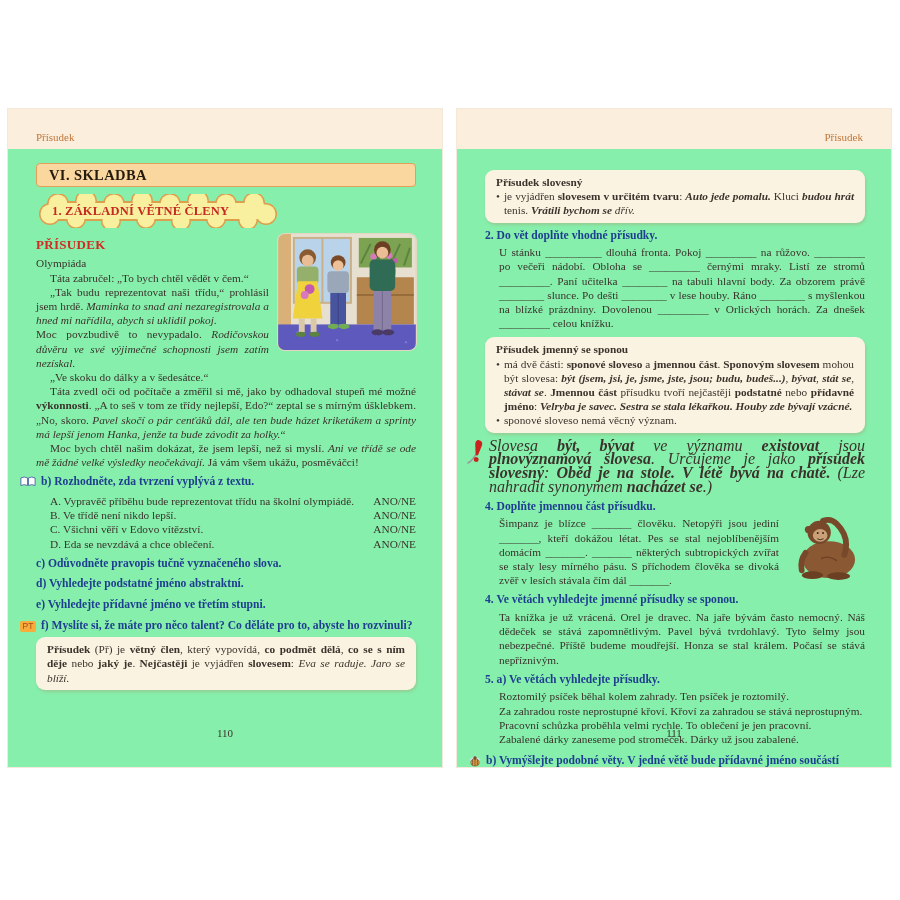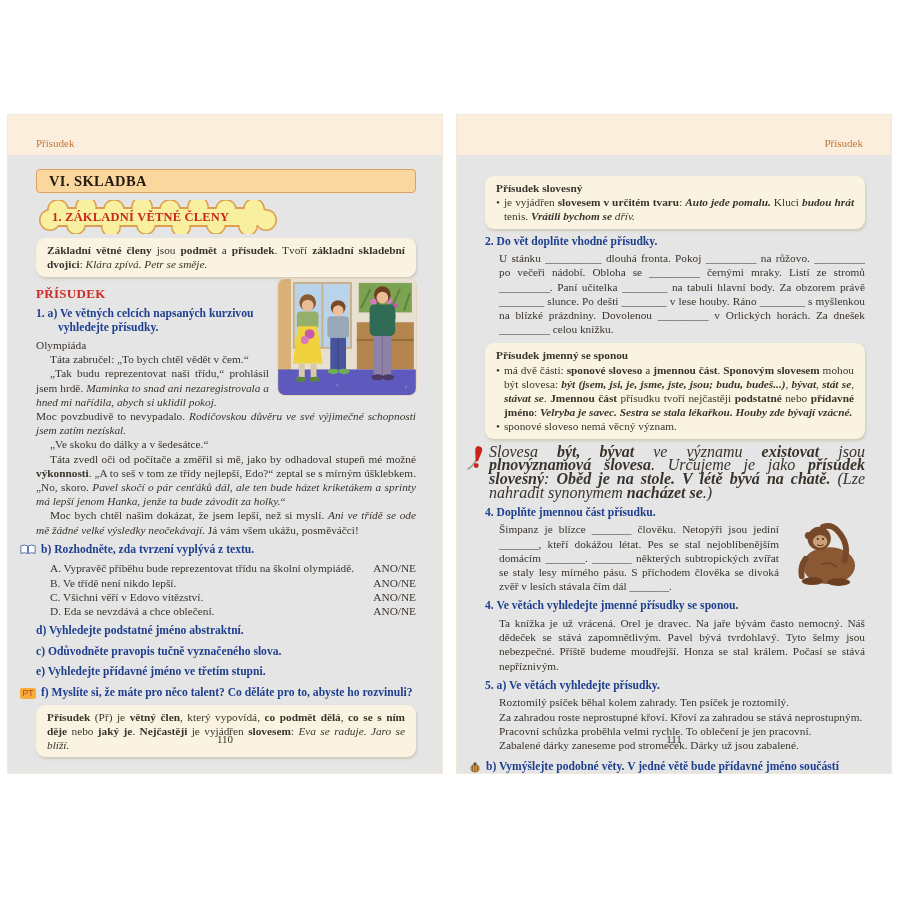--- a/index.html
+++ b/index.html
@@ -1,21 +1,21 @@
 <!DOCTYPE html>
 <html lang="cs"><head>
 <meta charset="utf-8">
 <style>
   html,body{margin:0;padding:0;}
   body{
     width:900px;height:900px;background:#ffffff;position:relative;overflow:hidden;
     font-family:"Liberation Serif","DejaVu Serif",serif;color:#3a332b;
   }
   .page{
-    position:absolute;top:114px;width:436px;height:660px;background:#e5e5e5;
+    position:absolute;top:108px;width:436px;height:660px;background:#86efac;
     border:1px solid #f3e9da;box-sizing:border-box;overflow:hidden;
   }
   .page-left{left:7px}
   .page-right{left:456px}
   .band{
     height:40px;background:#fbeedd;display:flex;align-items:flex-end;
     padding:0 28px 6px 28px;box-sizing:border-box;
     color:#c0763a;font-size:11px;
   }
   .band.right{justify-content:flex-end}
@@ -132,21 +132,20 @@
             <circle cx="75" cy="27" r="8.5"></circle>
             <circle cx="110" cy="25" r="8.5"></circle>
           <circle cx="145" cy="27" r="8.5"></circle>
             <circle cx="180" cy="25" r="8.5"></circle>
             <circle cx="212" cy="26" r="8.5"></circle>
         </g>
       </svg>
       <span class="cloud-label">1. ZÁKLADNÍ VĚTNÉ ČLENY</span>
     </div>
 
-    <div class="info-box just"><span class="seg-b">Základní větné členy</span><span class="seg-n"> jsou </span><span class="seg-b">podmět</span><span class="seg-n"> a </span><span class="seg-b">přísudek</span><span class="seg-n">. Tvoří </span><span class="seg-b">základní skladební dvojici</span><span class="seg-n">: </span><span class="seg-i">Klára zpívá. Petr se směje.</span></div>
 
     <figure class="illustration">
       <svg viewBox="0 0 140 118" width="138" height="116">
         <rect width="140" height="118" fill="#e7dfcf"></rect>
         <rect x="0" y="0" width="13" height="118" fill="#d8b078"></rect>
         <rect x="16" y="4" width="58" height="66" fill="#b9d4ea" stroke="#c9b089" stroke-width="2"></rect>
         <line x1="45" y1="4" x2="45" y2="70" stroke="#c9b089" stroke-width="2"></line>
         <rect x="82" y="4" width="54" height="30" fill="#7ca352"></rect>
         <path d="M84 30 L94 10 M98 32 L108 8 M114 32 L124 10 M128 32 L134 14" stroke="#5d8340" stroke-width="2" fill="none"></path>
         <rect x="80" y="44" width="58" height="48" fill="#b5854e"></rect>
@@ -189,21 +188,20 @@
         <rect x="97" y="58" width="18" height="40" fill="#8d82a8"></rect>
         <line x1="106" y1="58" x2="106" y2="98" stroke="#776c92" stroke-width="1.2"></line>
         <ellipse cx="101" cy="100" rx="6" ry="3" fill="#4a3a66"></ellipse>
           <ellipse cx="112" cy="100" rx="6" ry="3" fill="#4a3a66"></ellipse>
       </svg>
     </figure>
 
     <h3 class="red-heading">PŘÍSUDEK</h3>
 
     <div class="ex-block">
-      <div class="ex-title hang">1. a) Ve větných celcích napsaných kurzivou vyhledejte přísudky.</div>
       <div class="story">
         <p>Olympiáda</p>
         <p class="indent"><span class="seg-n">Táta zabručel: „To bych chtěl vědět v čem.“</span></p>
         <p class="indent"><span class="seg-n">„Tak budu reprezentovat naši třídu,“ prohlásil jsem hrdě. </span><span class="seg-i">Maminka to snad ani nezaregistrovala a hned mi nařídila, abych si uklidil pokoj.</span></p>
         <p><span class="seg-n">Moc povzbudivě to nevypadalo. </span><span class="seg-i">Rodičovskou důvěru ve své výjimečné schopnosti jsem zatím nezískal.</span></p>
         <p class="indent"><span class="seg-n">„Ve skoku do dálky a v šedesátce.“</span></p>
         <p class="indent"><span class="seg-n">Táta zvedl oči od počítače a změřil si mě, jako by odhadoval stupeň mé možné </span><span class="seg-b">výkonnosti</span><span class="seg-n">. „A to seš v tom ze třídy nejlepší, Edo?“ zeptal se s mírným úšklebkem. „No, skoro. </span><span class="seg-i">Pavel skočí o pár cenťáků dál, ale ten bude házet kriketákem a sprinty má lepší jenom Hanka, jenže ta bude závodit za holky.</span><span class="seg-n">“</span></p>
         <p class="indent"><span class="seg-n">Moc bych chtěl našim dokázat, že jsem lepší, než si myslí. </span><span class="seg-i">Ani ve třídě se ode mě žádné velké výsledky neočekávají.</span><span class="seg-n"> Já vám všem ukážu, posměváčci!</span></p>
       </div>
 
@@ -227,22 +225,22 @@
         </div>
         <div class="tf-row">
           <span class="tf-text">C. Všichni věří v Edovo vítězství.</span>
           <span class="tf-ans">ANO/NE</span>
         </div>
         <div class="tf-row">
           <span class="tf-text">D. Eda se nevzdává a chce oblečení.</span>
           <span class="tf-ans">ANO/NE</span>
         </div>
       </div>
+      <div class="ex-title">c) Odůvodněte pravopis tučně vyznačeného slova.</div>
       <div class="ex-title">d) Vyhledejte podstatné jméno abstraktní.</div>
-      <div class="ex-title">c) Odůvodněte pravopis tučně vyznačeného slova.</div>
       <div class="ex-title">e) Vyhledejte přídavné jméno ve třetím stupni.</div>
       <div class="ex-title with-icon">
         <span class="pt-badge">PT</span>
         <span>f) Myslíte si, že máte pro něco talent? Co děláte pro to, abyste ho rozvinuli?</span>
       </div>
     </div>
 
     <div class="info-box just"><span class="seg-b">Přísudek</span><span class="seg-n"> (Př) je </span><span class="seg-b">větný člen</span><span class="seg-n">, který vypovídá, </span><span class="seg-b">co podmět dělá</span><span class="seg-n">, </span><span class="seg-b">co se s ním děje</span><span class="seg-n"> nebo </span><span class="seg-b">jaký je</span><span class="seg-n">. </span><span class="seg-b">Nejčastěji</span><span class="seg-n"> je vyjádřen </span><span class="seg-b">slovesem</span><span class="seg-n">: </span><span class="seg-i">Eva se raduje. Jaro se blíží.</span></div>
   </div>
   <div class="page-number">110</div>

